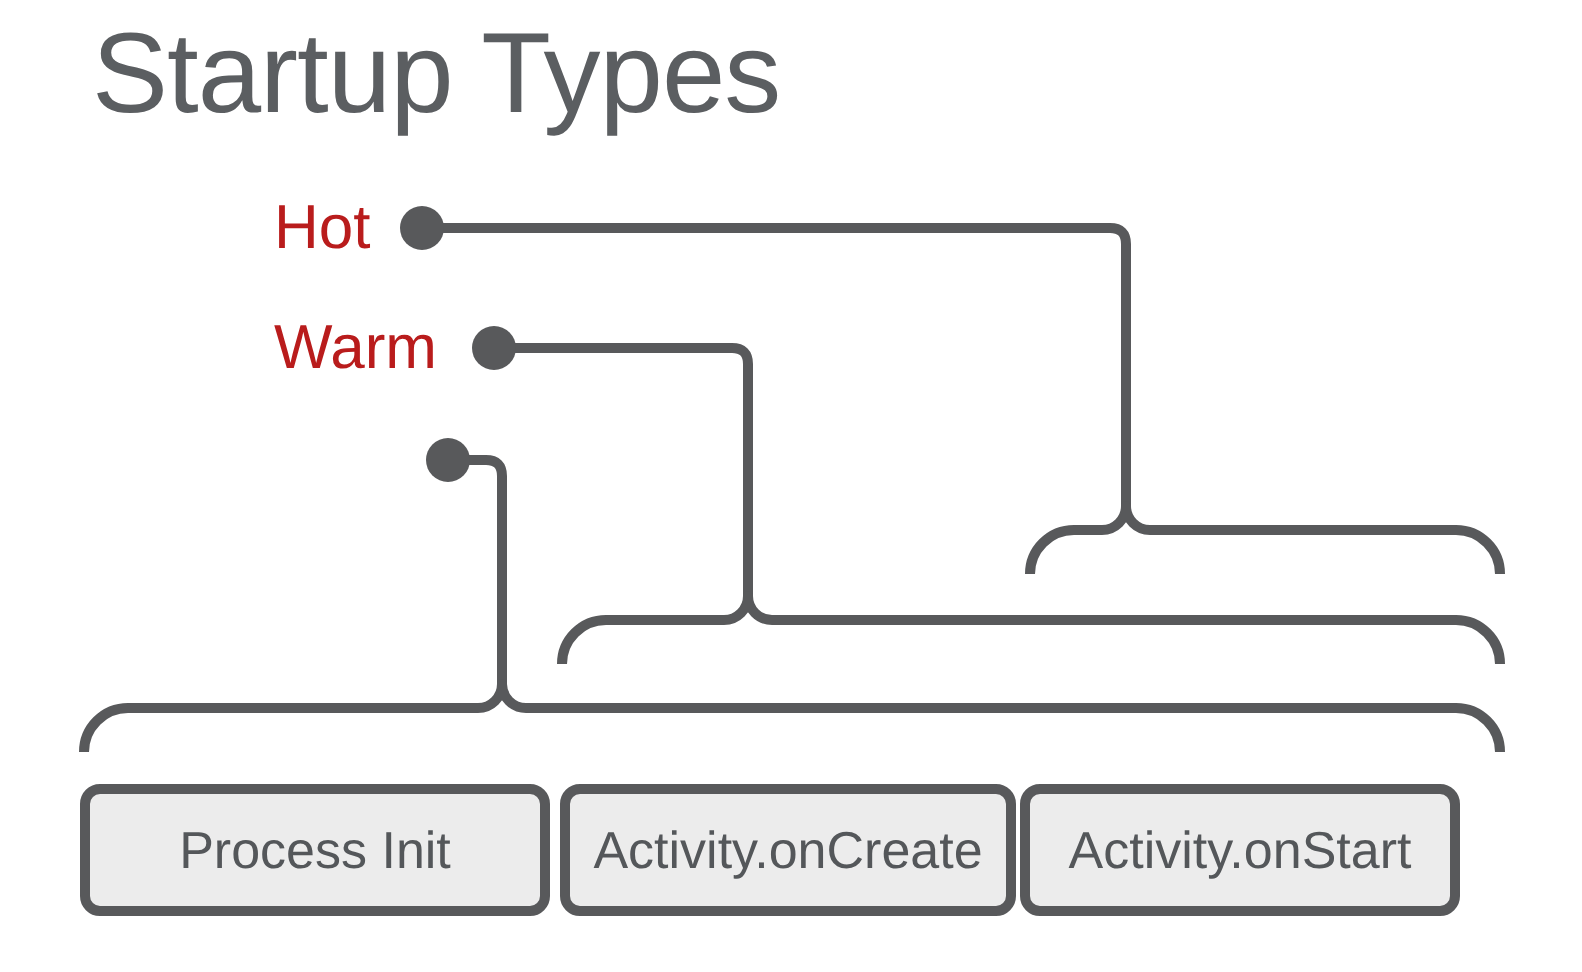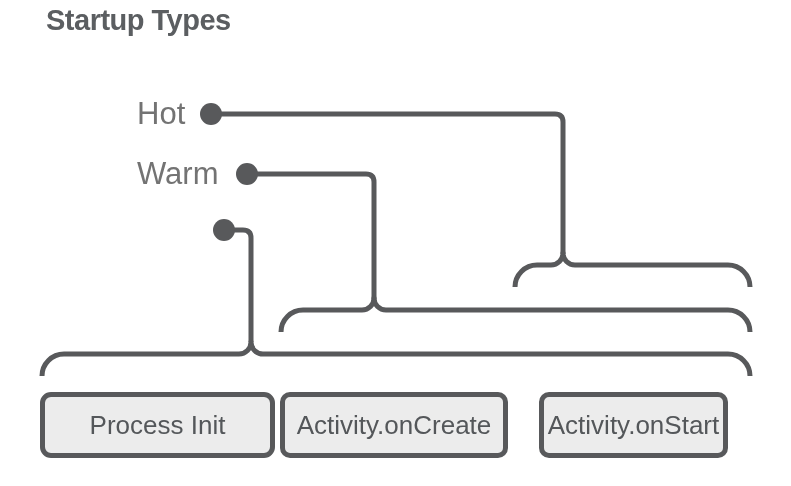--- a/index.html
+++ b/index.html
@@ -12,60 +12,60 @@
     position: relative;
     width: 791px;
     height: 486px;
     background: #ffffff;
     overflow: hidden;
   }
   .title {
     position: absolute;
     left: 46px;
     top: 4px;
-    font-size: 29px;
-    font-weight: bold;
+    font-size: 57px;
+    font-weight: normal;
     letter-spacing: -0.5px;
     color: #5b5e61;
     white-space: nowrap;
   }
   .diagram-svg {
     position: absolute;
     left: 0;
     top: 0;
   }
   .type-label {
     position: absolute;
     left: 137px;
     transform: translateY(-50%);
     font-size: 31px;
-    color: #737373;
+    color: #b91c1c;
     white-space: nowrap;
   }
   .type-label.hot  { top: 114px; }
   .type-label.warm { top: 174px; text-align: right; }
   .type-label.cold { top: 230px; }
   .stage-box {
     position: absolute;
     top: 392px;
     height: 66px;
     box-sizing: border-box;
     background: #ececec;
     border: 5px solid #58595b;
     border-radius: 10px;
     display: flex;
     align-items: center;
     justify-content: center;
     font-size: 26px;
     color: #54575a;
     white-space: nowrap;
   }
-  .stage-box.b1 { left: 40px;  width: 235px; border-radius: 11px; }
+  .stage-box.b1 { left: 40px;  width: 235px; }
   .stage-box.b2 { left: 280px; width: 228px; }
-  .stage-box.b3 { left: 539px; width: 189px; }
+  .stage-box.b3 { left: 510px; width: 220px; }
 </style>
 </head>
 <body>
 
 <div class="stage">
 
   <div class="title">Startup Types</div>
 
   <svg class="diagram-svg" width="791" height="486" viewBox="0 0 791 486">
     <g fill="none" stroke-width="5" stroke-linejoin="round">

